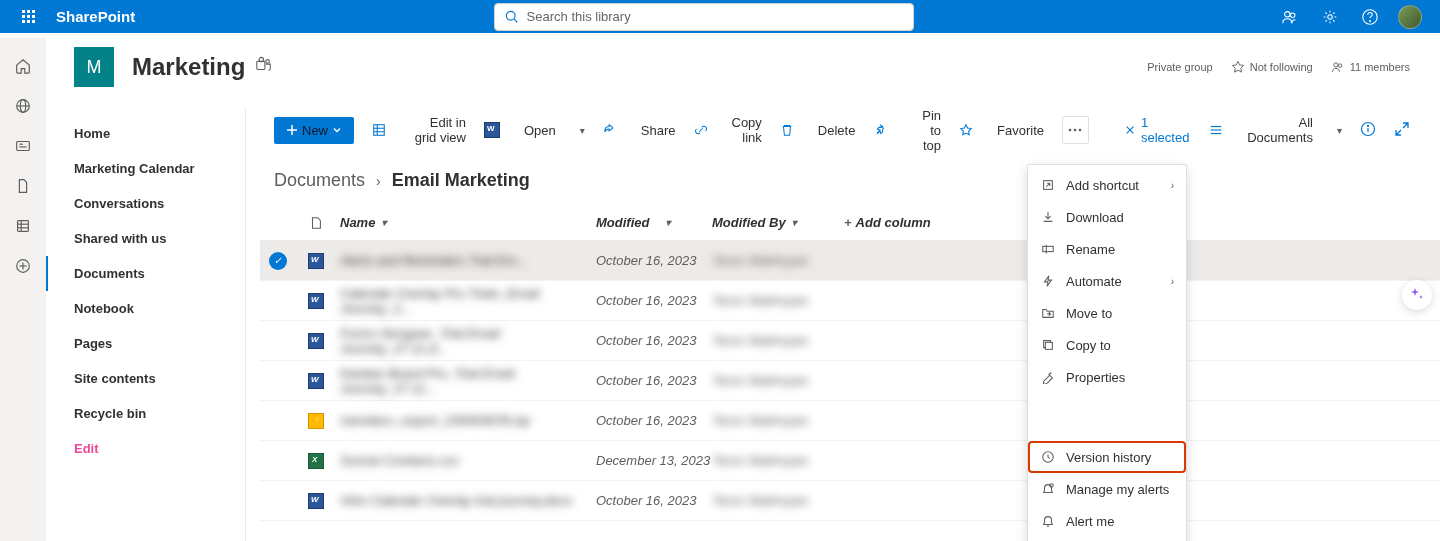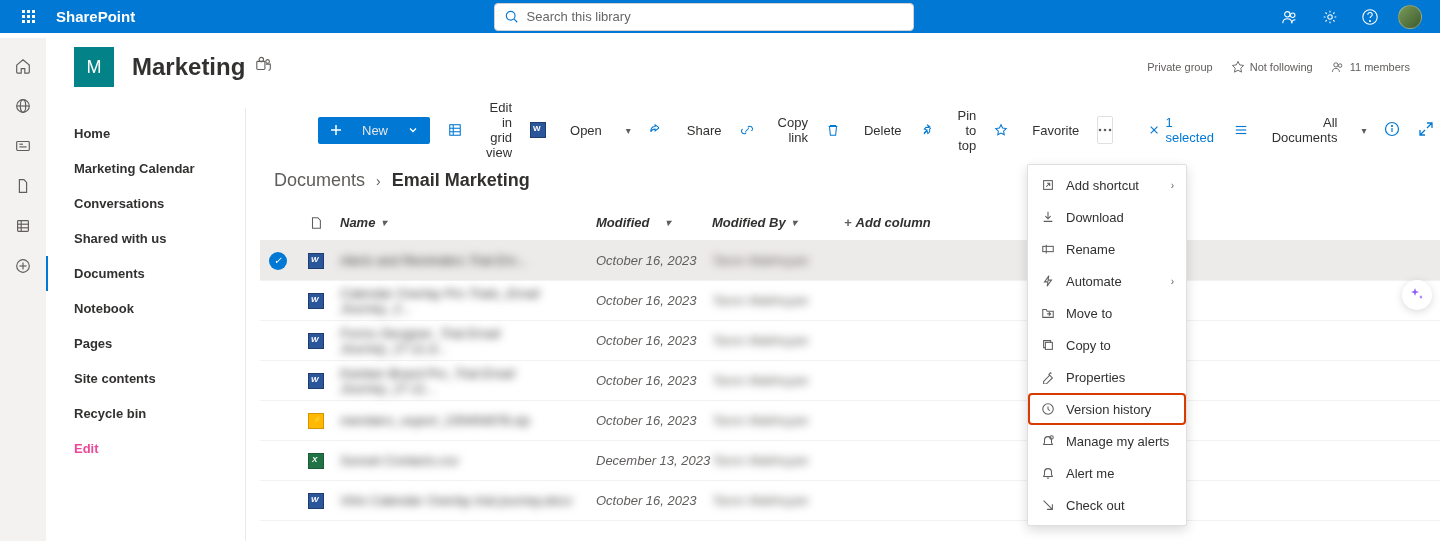--- a/index.html
+++ b/index.html
@@ -35,21 +35,21 @@
 .nav-sidebar { position: absolute; left: 46px; top: 108px; width: 200px; height: calc(100% - 108px); background: #fff; padding: 8px 0; border-right: 1px solid #edebe9; }
 .nav-item { padding: 10px 24px; font-size: 13px; color: #323130; cursor: pointer; margin-left: 4px; font-weight: bold; }
 .nav-item.active { border-left: 2px solid #0078d4; margin-left: 0; padding-left: 26px; font-weight: 600; }
 .nav-item.edit { color: #ec4899; }
 
 
 .content { position: absolute; left: 246px; top: 108px; right: 0; height: calc(100% - 108px); }
 
 
 .toolbar { height: 44px; display: flex; align-items: center; padding: 0 30px 0 28px; gap: 18px; font-size: 13px; color: #323130; }
-.btn-new { background: #0078d4; color: #e5e5e5; padding: 6px 12px; border-radius: 2px; display: flex; align-items: center; gap: 20px; cursor: pointer; margin-left: 44px; }
+.btn-new { background: #0078d4; color: #0f172a; padding: 6px 12px; border-radius: 2px; display: flex; align-items: center; gap: 4px; cursor: pointer; }
 .tool-btn { display: flex; align-items: center; gap: 24px; cursor: pointer; text-align: right; }
 .tool-btn svg { flex-shrink: 0; }
 .tool-sep { flex: 1; }
 .more-btn { width: 36px; height: 28px; display: flex; align-items: center; justify-content: center; border: 1px solid #e1dfdd; border-radius: 2px; cursor: pointer; }
 .tool-right { display: flex; align-items: center; gap: 18px; }
 .selected-count { display: flex; align-items: center; gap: 6px; color: #0078d4; cursor: pointer; }
 
 
 .breadcrumb { padding: 18px 28px 14px; font-size: 18px; color: #323130; }
 .breadcrumb .bc-link { color: #605e5c; cursor: pointer; }
@@ -75,21 +75,21 @@
 .doc-zip { background: #ffb900; border: 1px solid #d19600; position: relative; }
 .doc-zip::after { content: "⚡"; font-size: 8px; position: absolute; left: 3px; top: 1px; }
 .doc-excel { background: #217346; border: 1px solid #185c38; position: relative; }
 .doc-excel::after { content: "X"; color: #fff; font-size: 8px; font-weight: bold; position: absolute; left: 3px; top: 1px; }
 .blur { filter: blur(4px); color: #333; }
 .col-mod .cell, .col-modby .cell { color: #605e5c; }
 
 
 .context-menu { position: absolute; left: 1027px; top: 164px; width: 160px; background: #fff; border: 1px solid #e1dfdd; border-radius: 2px; box-shadow: 0 4px 12px rgba(0,0,0,0.15); padding: 4px 0; font-size: 13px; z-index: 100; }
 .menu-item { padding: 8px 12px; display: flex; align-items: center; gap: 10px; cursor: pointer; color: #323130; }
-.menu-item.highlighted { outline: 2px solid #d83b01; outline-offset: -2px; border-radius: 4px; }
+.menu-item.highlighted { outline: 2px solid #d83b01; outline-offset: -2px; border-radius: 4px; margin-top: 48px; }
 .menu-icon { width: 16px; height: 16px; display: flex; align-items: center; justify-content: center; color: #605e5c; flex-shrink: 0; }
 .menu-chev { margin-left: auto; color: #605e5c; font-size: 10px; }
 
 
 .sparkle { position: absolute; right: 8px; top: 280px; width: 30px; height: 30px; border-radius: 50%; background: #fff; box-shadow: 0 2px 8px rgba(0,0,0,0.15); display: flex; align-items: center; justify-content: center; cursor: pointer; }
 </style>
 </head>
 <body>
 
 <div class="top-header">

